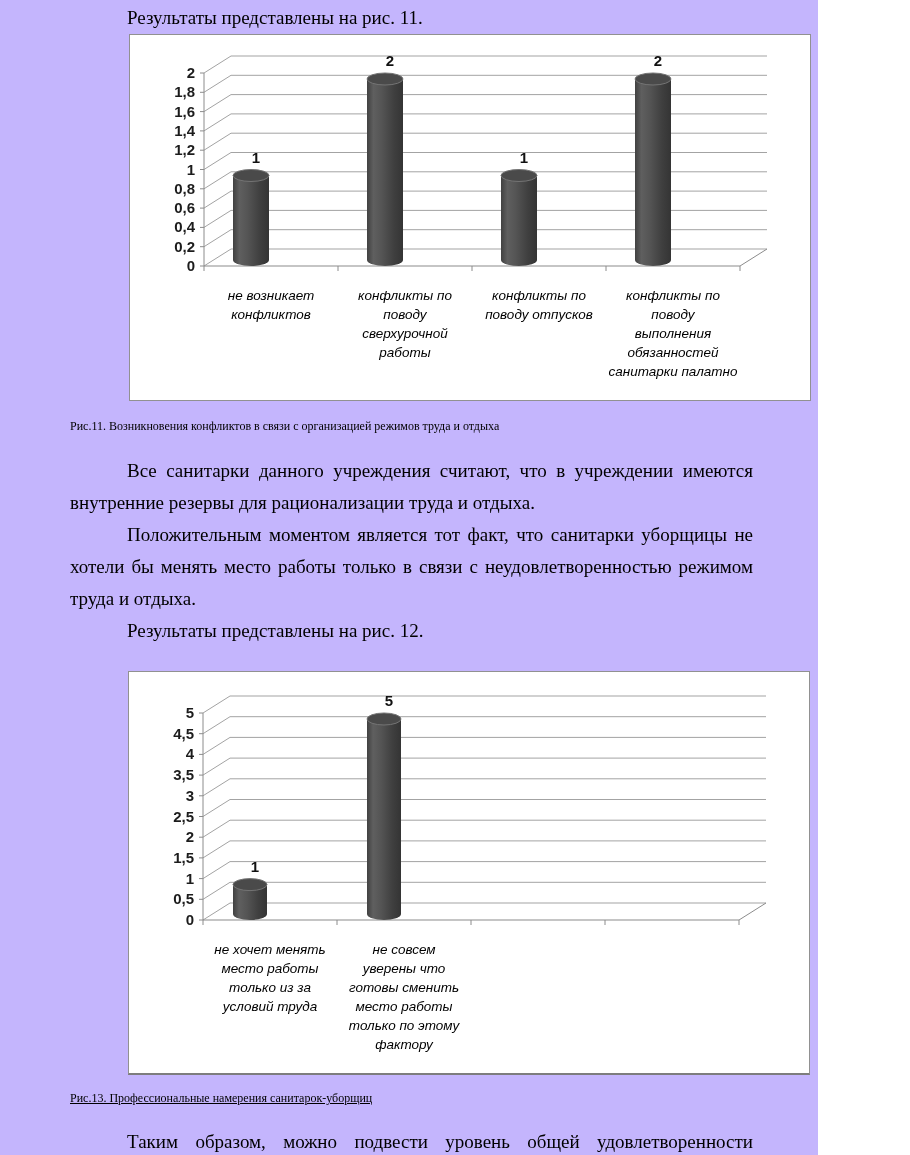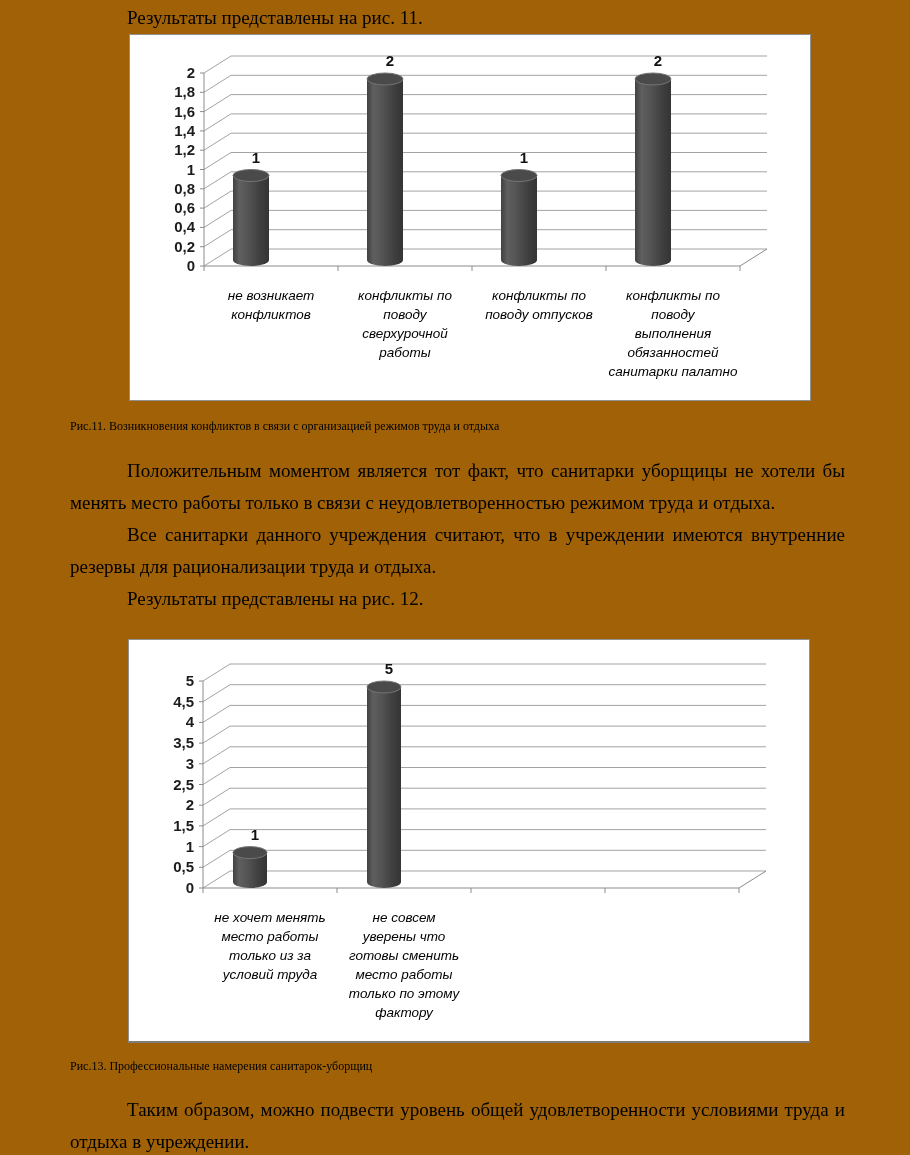--- a/index.html
+++ b/index.html
@@ -1,41 +1,41 @@
 <!DOCTYPE html>
 <html><head>
 <meta charset="utf-8">
 <style>
   html,body{margin:0;padding:0;background:#ffffff;}
   .page{
     position:relative;
-    width:910px;height:1155px;
+    width:818px;height:1155px;
     box-sizing:border-box;
     padding:2px 65px 0 70px;
-    background:#a16207;
+    background:#c4b5fd;
     font-family:"Liberation Serif", serif;
     color:#000;
     overflow:hidden;
   }
   .para{
     font-size:19px;
     line-height:32px;
     margin:0;
     text-indent:57px;
     text-align:justify;
   }
   .para.single{text-align:left;}
   .caption{
     font-size:12px;
     line-height:32px;
     text-align:left;
     text-indent:0;
     margin:9px 0 13px 0;
   }
-  .caption2{margin:7px 0 12px 0;}
+  .caption2{margin:7px 0 12px 0;text-decoration:underline;}
   .mb12{margin-bottom:24px;}
   .figure{
     box-sizing:border-box;
     width:682px;
     margin:0 0 0 59px;
     border:1px solid #919191;
     background:#ffffff;
     overflow:hidden;
   }
   .fig1{height:367px;}
@@ -168,22 +168,22 @@
         <div class="cat-cell">конфликты по
 поводу
 выполнения
 обязанностей
 санитарки палатно</div>
       </div>
   </figure>
 
   <p class="caption">Рис.11. Возникновения конфликтов в связи с организацией режимов труда и отдыха</p>
 
+  <p class="para">Все санитарки данного учреждения считают, что в учреждении имеются внутренние резервы для рационализации труда и отдыха.</p>
   <p class="para">Положительным моментом является тот факт, что санитарки уборщицы не хотели бы менять место работы только в связи с неудовлетворенностью режимом труда и отдыха.</p>
-  <p class="para">Все санитарки данного учреждения считают, что в учреждении имеются внутренние резервы для рационализации труда и отдыха.</p>
   <p class="para single mb12">Результаты представлены на рис. 12.</p>
 
   <figure class="figure fig2">
     <svg id="chart2" width="680" height="262" viewBox="0 0 680 262">
         <defs>
           <linearGradient id="chart2-grad" x1="0" y1="0" x2="1" y2="0">
             <stop offset="0%" stop-color="#414141"></stop>
             <stop offset="18%" stop-color="#5f5f5f"></stop>
             <stop offset="42%" stop-color="#545454"></stop>
             <stop offset="75%" stop-color="#3f3f3f"></stop>

